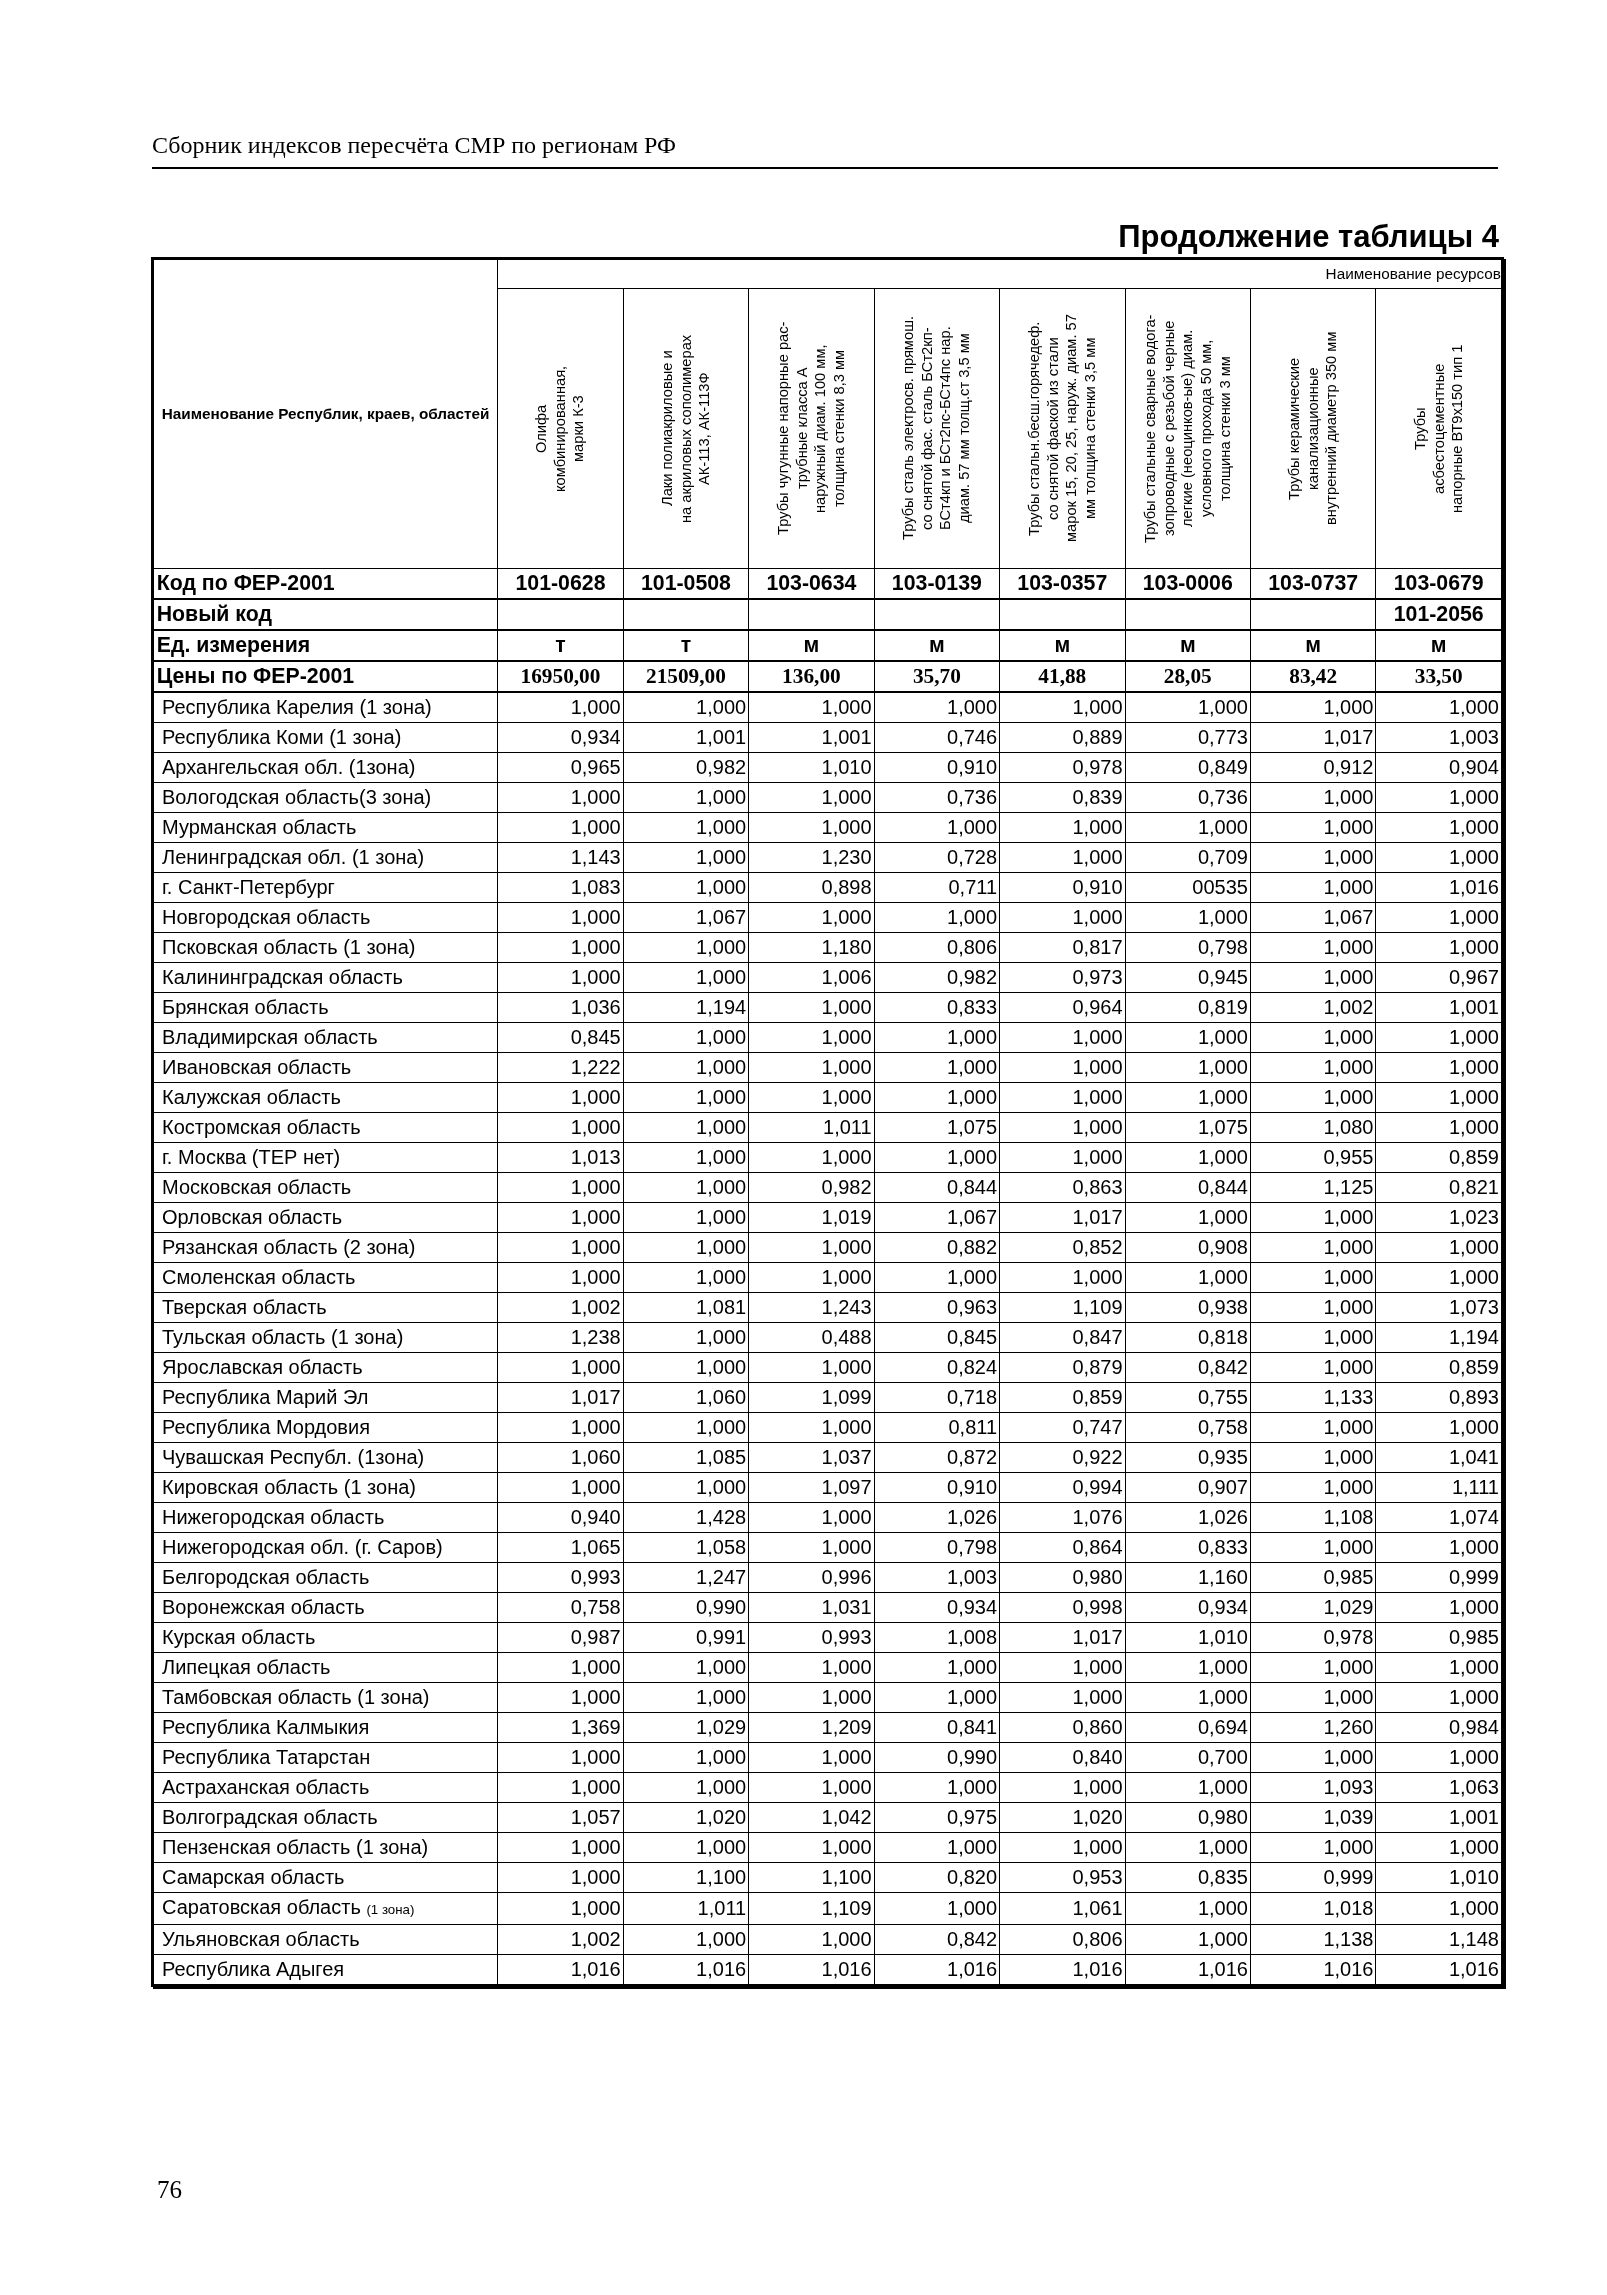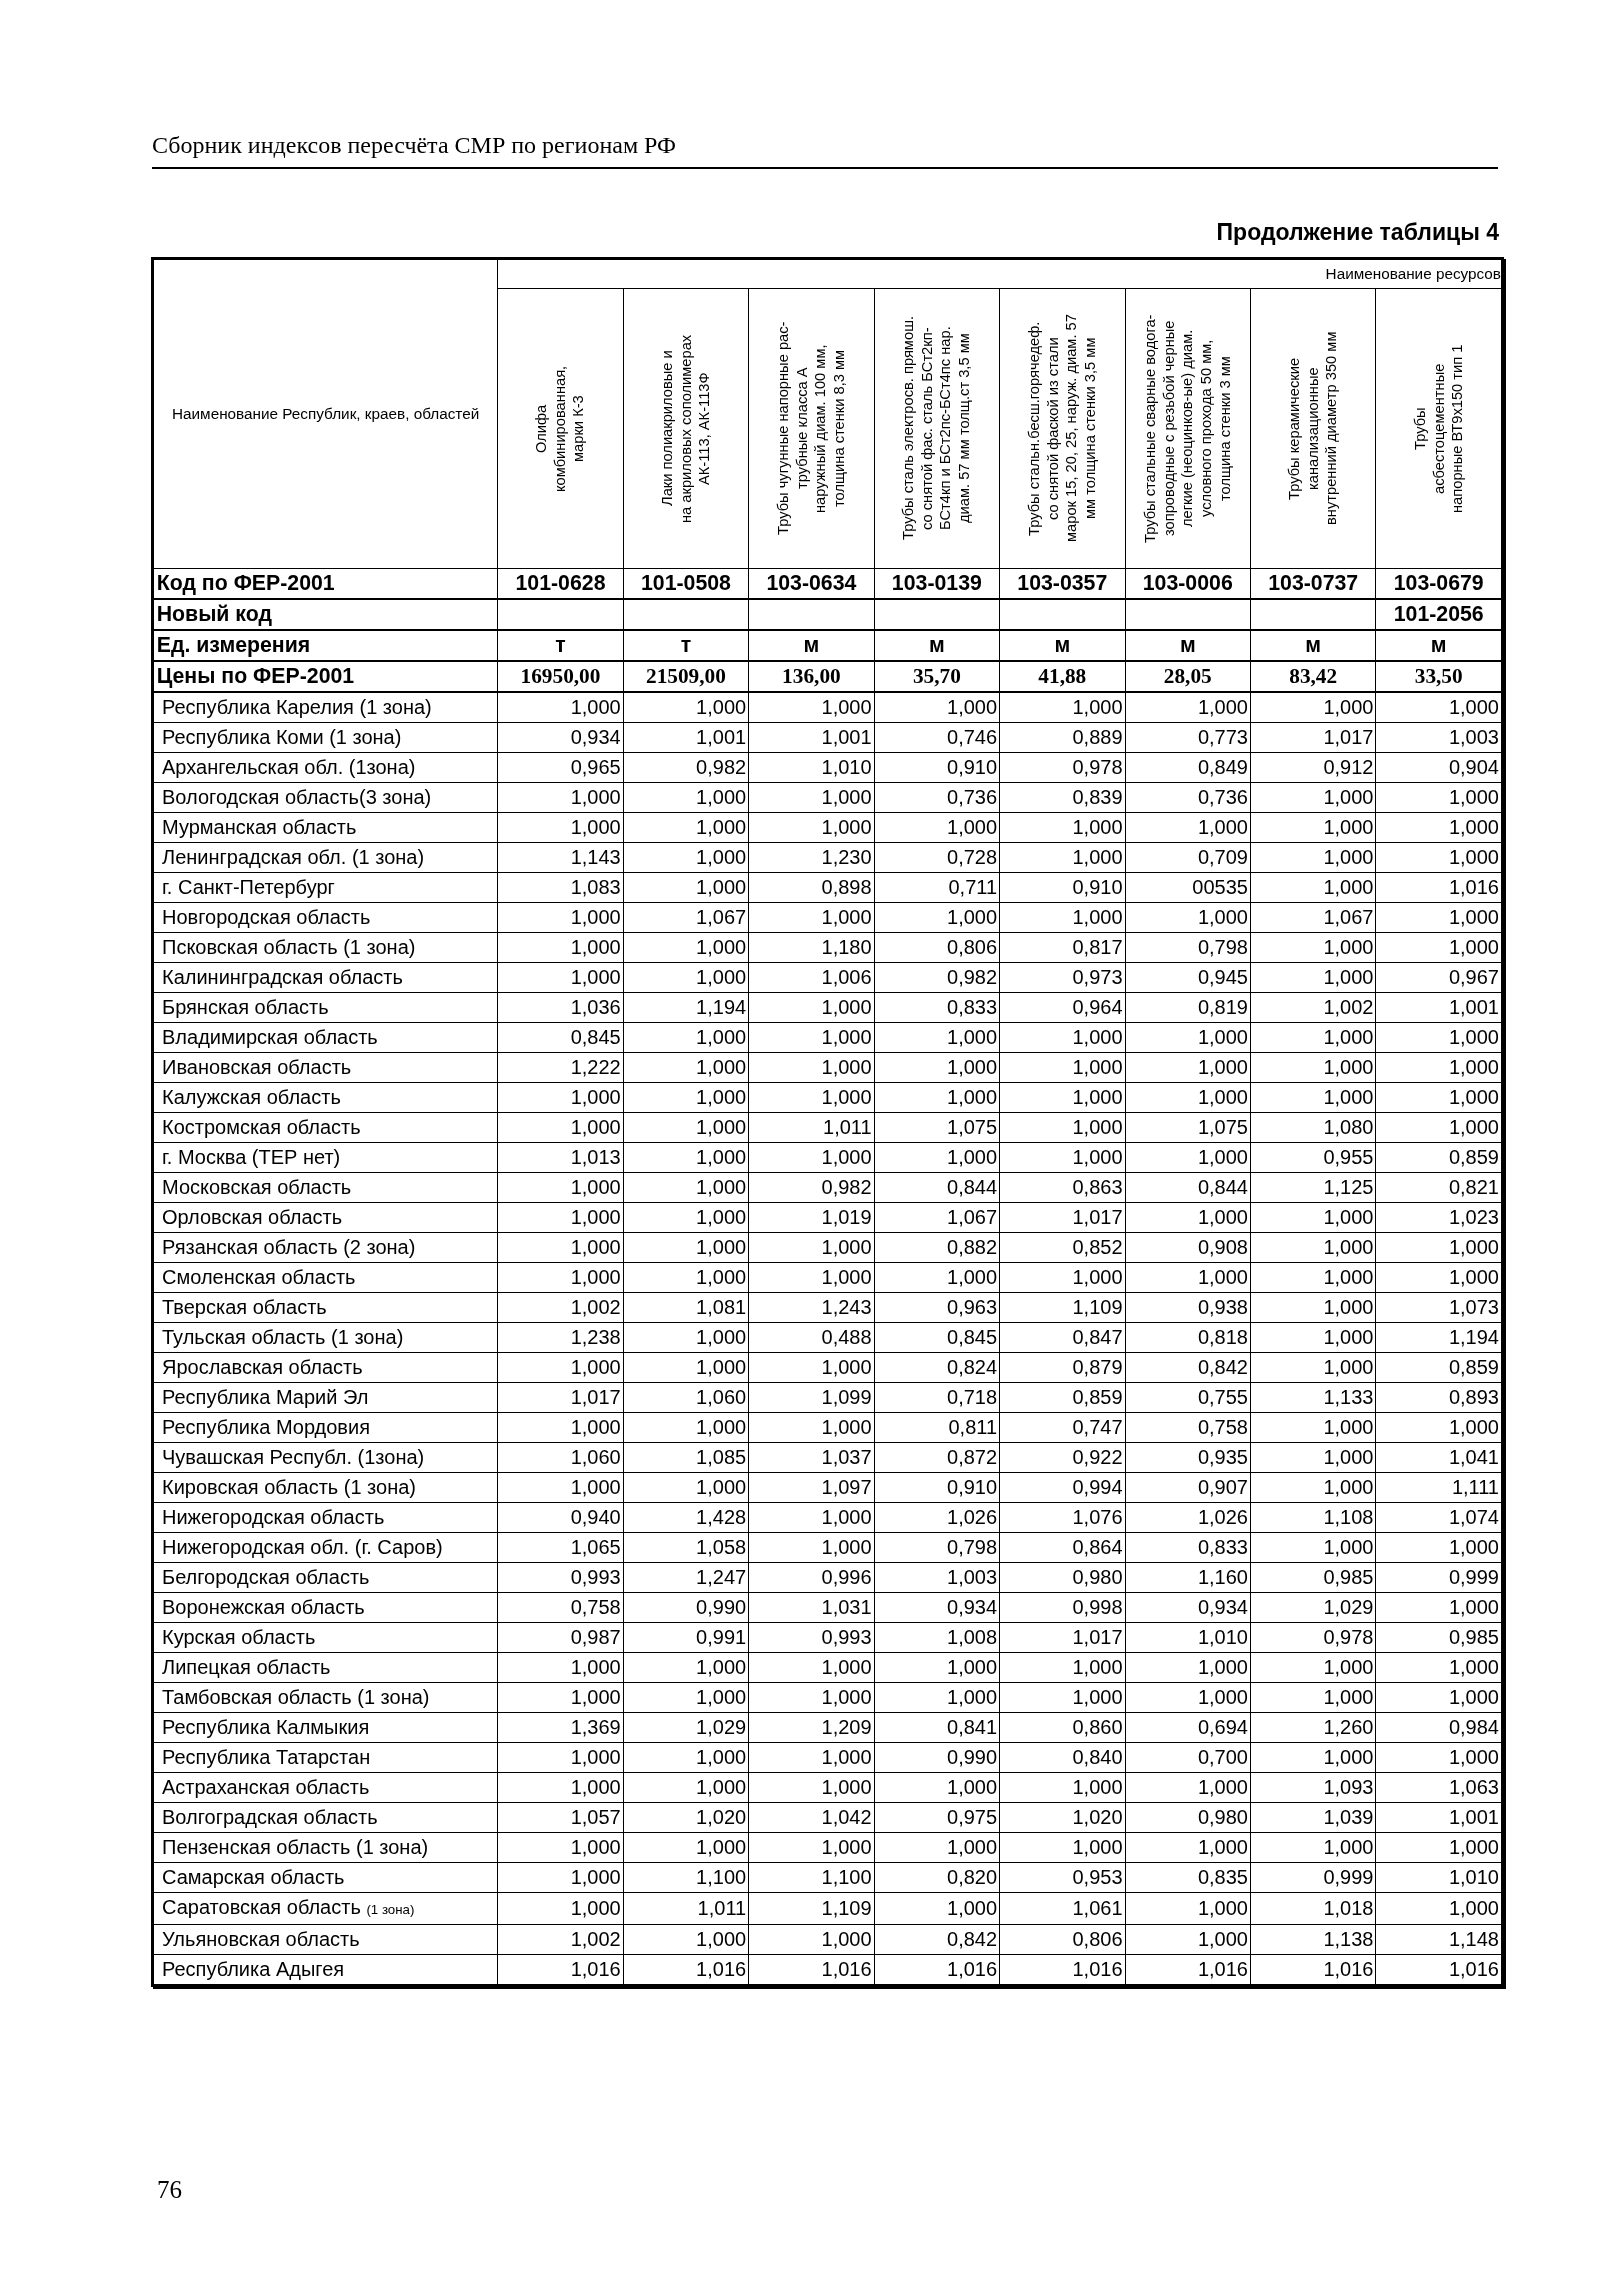--- a/index.html
+++ b/index.html
@@ -7,35 +7,35 @@
   .page-header {
     position: absolute; left: 152px; top: 127px; width: 1346px;
     font-family: "Liberation Serif", serif; font-size: 24px; line-height: 37px;
   }
   .header-rule {
     position: absolute; left: 152px; top: 167px; width: 1346px; height: 0;
     border-top: 2.7px solid #000;
   }
   .continuation {
     position: absolute; right: 109px; top: 219px;
-    font-family: "Liberation Sans", sans-serif; font-weight: bold; font-size: 23px;
+    font-family: "Liberation Sans", sans-serif; font-weight: bold; font-size: 31px;
   }
   .table-wrap {
     position: absolute; left: 151px; top: 257px; width: 1349px;
     border: 2px solid #000; box-shadow: 2px 2px 0 #000;
   }
   table {
     border-collapse: collapse; width: 100%; table-layout: fixed;
     font-family: "Liberation Sans", sans-serif;
   }
   td, th { border: 1.3px solid #000; padding: 0; }
   col.c-name { width: 343px; }
   col.c-val { width: 125px; }
   .h-region {
-    font-weight: normal; font-size: 15.3px; text-align: center; vertical-align: middle;
+    font-weight: bold; font-size: 15.3px; text-align: center; vertical-align: middle;
     line-height: 20px; padding: 0 1px;
   }
   .h-group { font-weight: normal; font-size: 15.3px; height: 28px; text-align: right; }
   .h-res { height: 279px; position: relative; font-weight: normal; vertical-align: middle; }
   .vtext {
     writing-mode: vertical-rl; transform: rotate(180deg);
     font-size: 14.7px; line-height: 18.7px; text-align: center;
     margin: 0 auto; height: 267px; white-space: pre-line;
   }
   tr.meta td {

